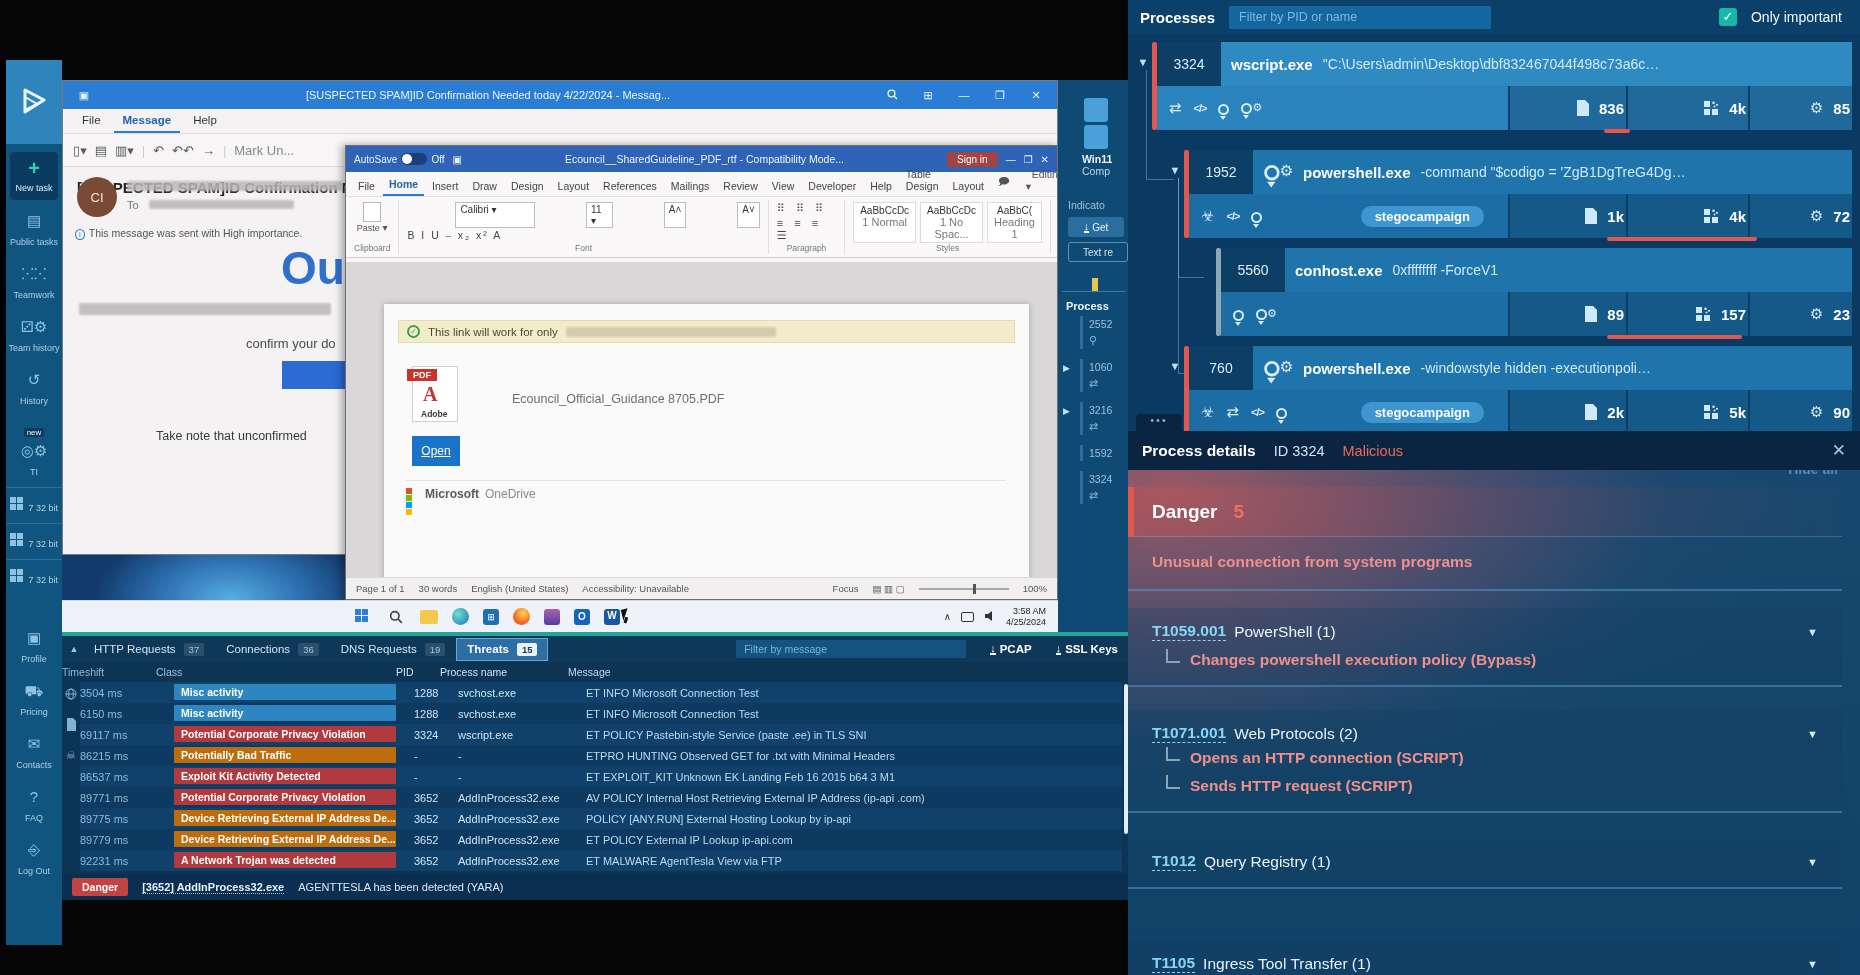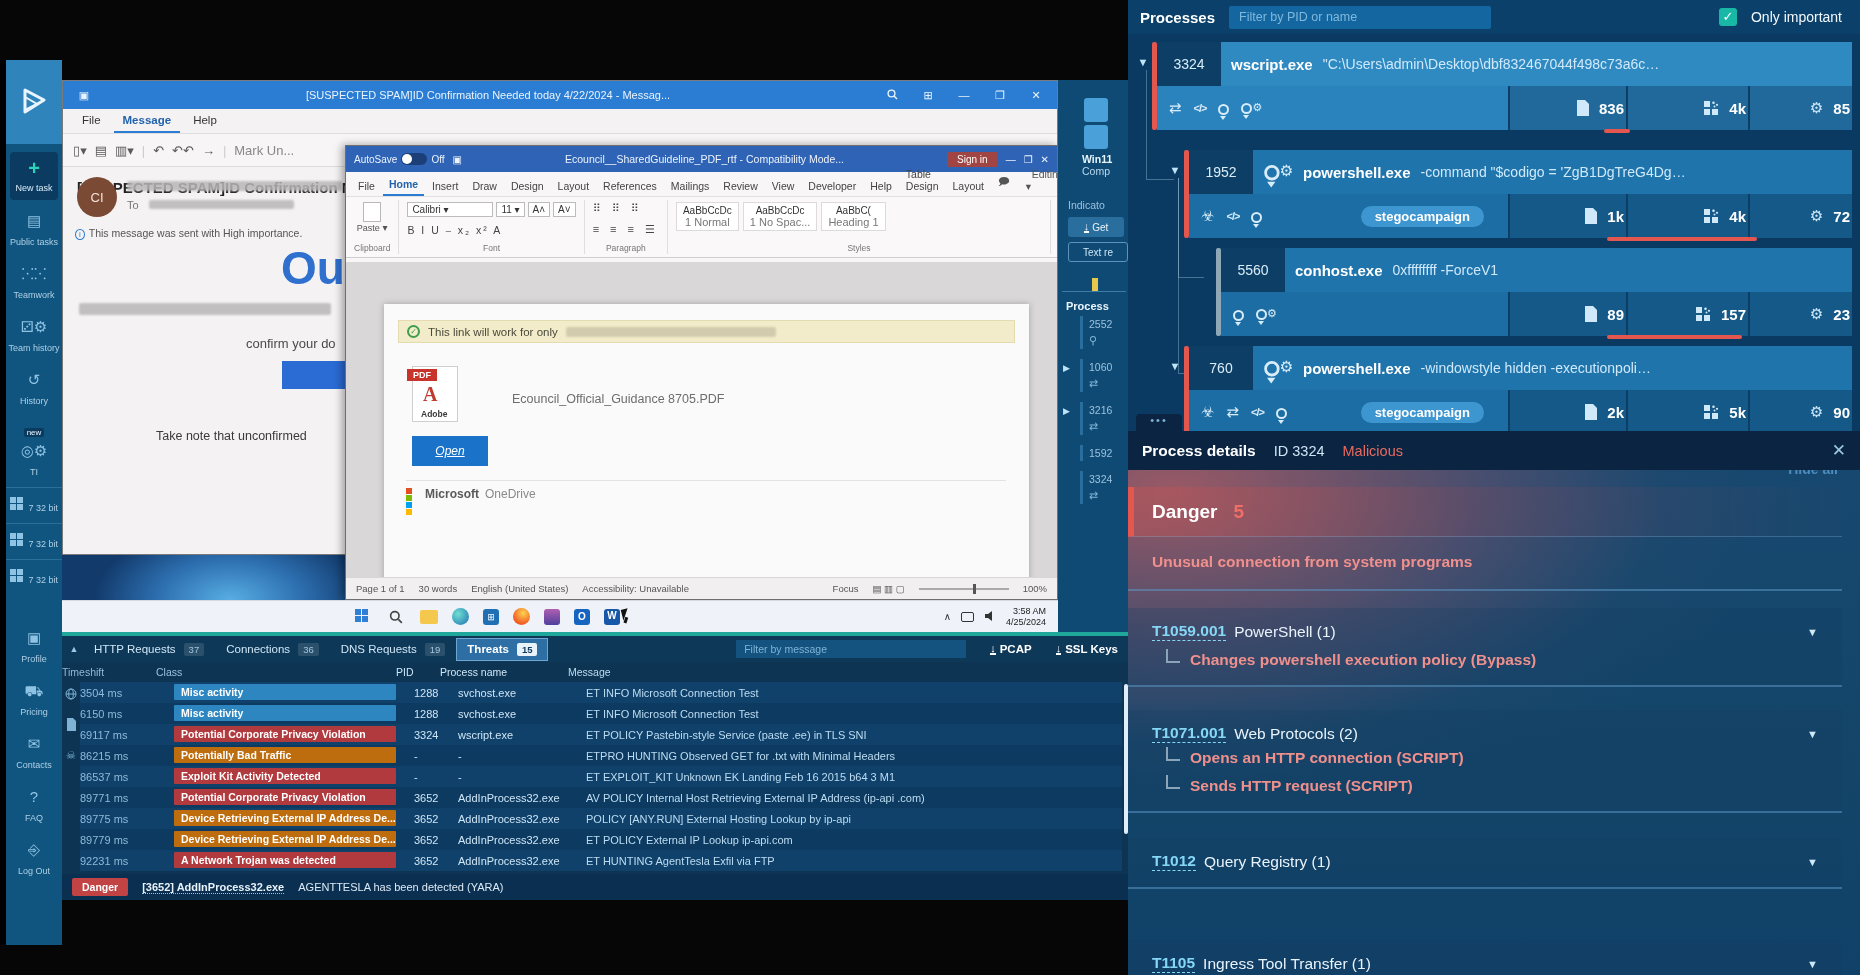--- a/index.html
+++ b/index.html
@@ -53,34 +53,34 @@
   .toggle .knob { position:absolute; left:1px; top:1px; width:10px; height:10px; border-radius:50%; background:#fff; }
   .word-tb .ttl { flex:1; text-align:center; font-size:10.5px; }
   .signin { background:#a04543; color:#fff; font-size:10px; padding:2px 10px; border-radius:2px; }
   .word-tabs { height:24px; display:flex; align-items:flex-end; gap:2px; padding:0 6px; font-size:10.5px; color:#444; background:#f8f6f6; }
   .word-tabs span { padding:4px 6px; }
   .word-tabs .act { color:#2163ad; font-weight:bold; border-bottom:2px solid #2b7cd3; }
   .word-tabs .right { margin-left:auto; color:#555; }
   .word-ribbon { height:62px; border-top:1px solid #e2e0e0; border-bottom:1px solid #cfcdce; background:#faf8f8; display:flex; align-items:stretch; padding:3px 6px; gap:6px; font-size:10px; color:#555; }
   .rib-group { display:flex; flex-direction:column; justify-content:space-between; border-right:1px solid #e0dede; padding:2px 8px 1px 2px; }
   .rib-group .glabel { text-align:center; font-size:8.5px; color:#777; }
-  .fontbox { border:1px solid #bdbcbc; background:#fff; padding:1px 4px; font-size:10px; color:#333; }
+  .fontbox { border:1px solid #bdbcbc; background:#fff; padding:1px 4px; font-size:10px; color:#333;margin-left:48px; }
   .stylecard { border:1px solid #dcdada; background:#fff; padding:2px 6px; text-align:center; }
   .stylecard .prev { font-size:10px; color:#333; }
   .stylecard .nm { font-size:11px; color:#777; }
   .word-doc { position:absolute; left:0; top:116px; right:0; bottom:22px; background:#d9d7d8; overflow:hidden; }
   .page { position:absolute; left:38px; top:42px; width:645px; height:290px; background:#fbfafa; box-shadow:0 0 6px rgba(0,0,0,.25); }
   .banner { margin:16px 14px 0; background:#f3ecca; border:1px solid #e4dcb0; display:flex; align-items:center; gap:8px; padding:4px 8px; font-size:11.5px; color:#4a4a3a; }
   .banner .gdot { width:13px; height:13px; border:2px solid #3f9e4d; border-radius:50%; color:#3f9e4d; font-size:8px; line-height:9px; text-align:center; }
   .pdficon { position:absolute; left:28px; top:62px; width:46px; height:56px; background:#fff; border:1px solid #d0cece; }
   .pdficon .flag { position:absolute; left:-6px; top:2px; background:#c8332a; color:#fff; font-size:9px; font-weight:bold; padding:1px 6px; }
   .pdficon .a { position:absolute; left:10px; top:16px; color:#c03a30; font-size:20px; font-weight:bold; font-family:"Liberation Serif",serif; }
   .pdficon .adobe { position:absolute; left:8px; bottom:2px; font-size:8.5px; color:#3a3a3a; font-weight:bold; }
   .fname { position:absolute; left:128px; top:88px; font-size:12.5px; color:#6d6d6d; }
-  .openbtn { position:absolute; left:28px; top:132px; width:76px; height:30px; background:#1a73c9; color:#fff; font-size:12px; display:flex; align-items:center; justify-content:center; text-decoration:underline;font-style:italic; }
+  .openbtn { position:absolute; left:28px; top:132px; width:48px; height:30px; background:#1a73c9; color:#fff; font-size:12px; display:flex; align-items:center; justify-content:center; text-decoration:underline; }
   .msrow { position:absolute; left:22px; top:176px; display:flex; align-items:center; gap:6px; border-top:1px solid #e4e2e2; width:600px; padding-top:6px; }
   .mslogo { display:inline-block; width:13px; height:13px; }
   .mslogo i { display:block; float:left; width:6px; height:6px; margin:0 1px 1px 0; }
   .msrow .msname { font-size:12px; font-weight:bold; color:#5a5a5a; }
   .msrow .od { font-size:12px; color:#8a8a8a; }
   .word-status { position:absolute; left:0; bottom:0; right:0; height:22px; background:#f1eff0; border-top:1px solid #d8d6d7; display:flex; align-items:center; gap:14px; padding:0 10px; font-size:9.5px; color:#555; }
   .zoombar { width:90px; height:2px; background:#aaa; position:relative; }
   .zoombar .kn { position:absolute; left:60%; top:-4px; width:3px; height:10px; background:#555; }
 
   
@@ -627,21 +627,21 @@
       <span class="c-class"><span class="badge sev-warning">Device Retrieving External IP Address De...</span></span>
       <span class="c-pid">3652</span>
       <span class="c-pname trunc">AddInProcess32.exe</span>
       <span class="c-msg trunc">ET POLICY External IP Lookup ip-api.com</span>
     </div>
     <div class="nrow">
       <span class="c-time">92231 ms</span>
       <span class="c-class"><span class="badge sev-danger">A Network Trojan was detected</span></span>
       <span class="c-pid">3652</span>
       <span class="c-pname trunc">AddInProcess32.exe</span>
-      <span class="c-msg trunc">ET HUNTING AgentTesla Exfil via FTP</span>
+      <span class="c-msg trunc">ET MALWARE AgentTesla View via FTP</span>
     </div>
   </div>
   <div class="net-scroll"></div>
   <div class="net-foot">
     <span class="dangerbadge">Danger</span>
     <span class="foot-proc">[3652] AddInProcess32.exe</span>
     <span class="foot-msg">AGENTTESLA has been detected (YARA)</span>
   </div>
 </div>
 

